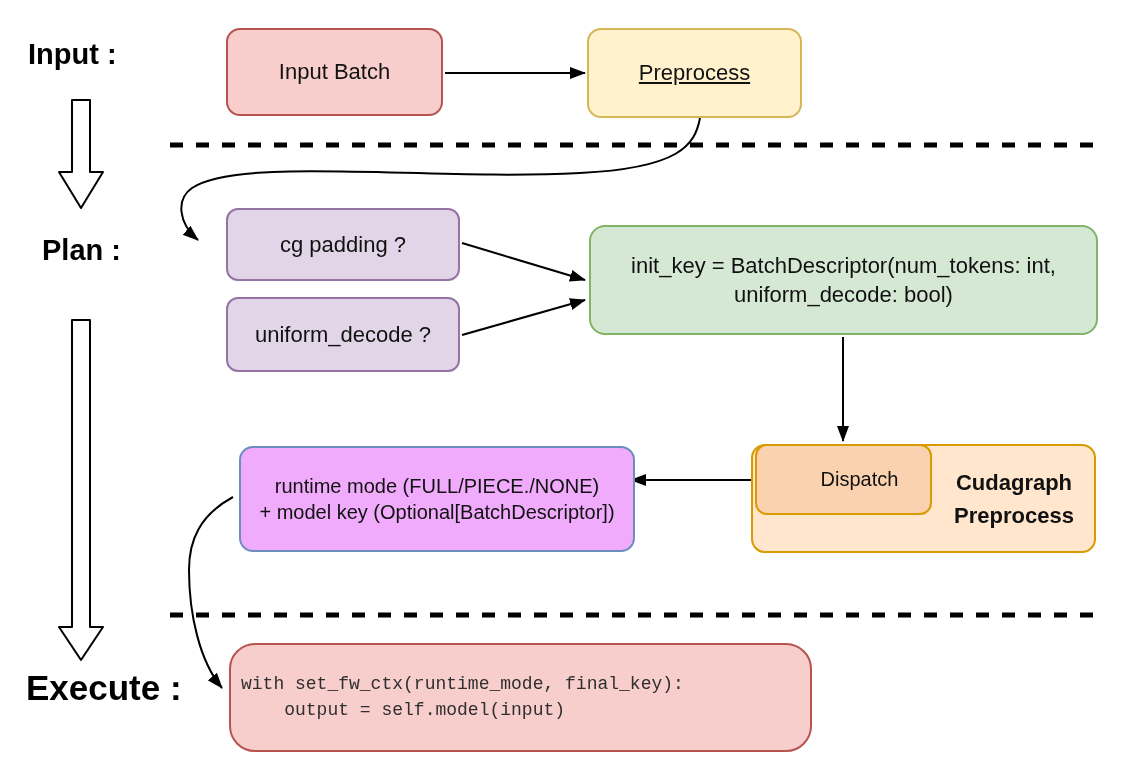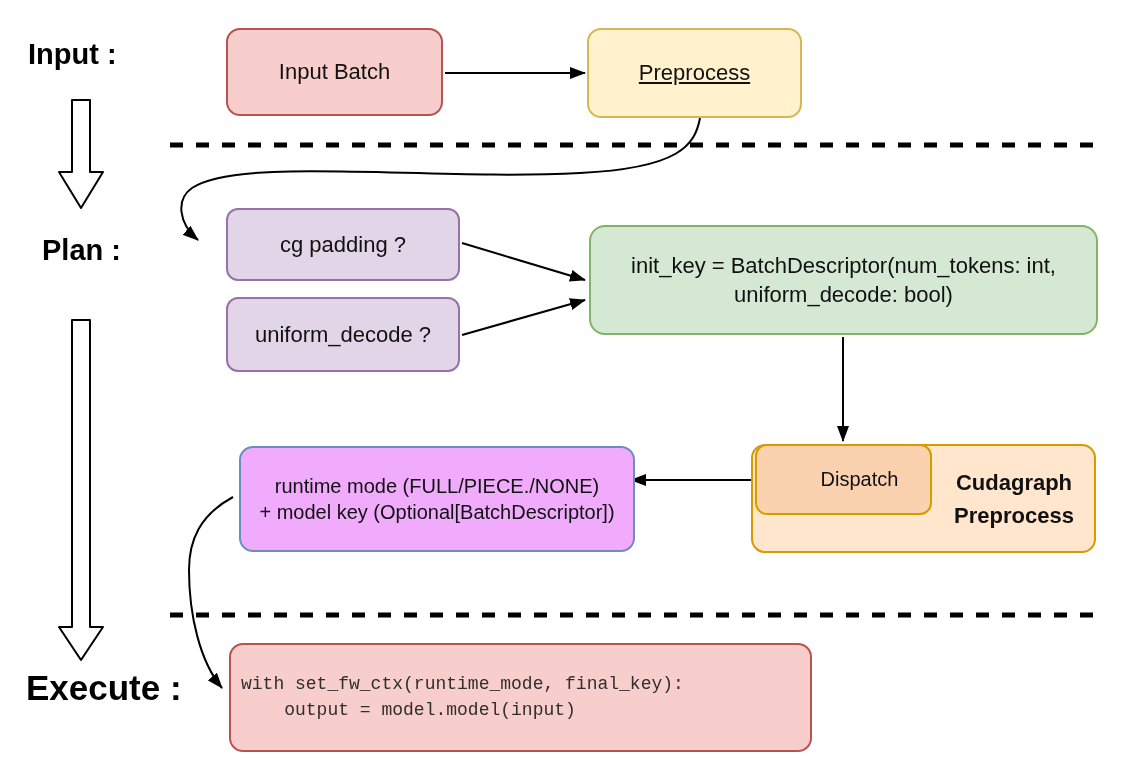--- a/index.html
+++ b/index.html
@@ -56,21 +56,21 @@
   #n-preprocess    { left:587px; top:28px;  width:215px; height:90px;  border-radius:14px; }
   #n-cg_padding    { left:226px; top:208px; width:234px; height:73px;  border-radius:12px; }
   #n-uniform_decode{ left:226px; top:297px; width:234px; height:75px;  border-radius:12px; }
   #n-init_key      { left:589px; top:225px; width:509px; height:110px; border-radius:16px; }
   #n-cudagraph     { left:751px; top:444px; width:345px; height:109px; border-radius:14px; }
   #n-dispatch      { left:755px; top:444px; width:177px; height:71px;  border-radius:12px;padding-left:32px; }
   #n-cudagraph-label { position:absolute; left:932px; top:444px; width:164px; height:109px;
                        z-index:3; display:flex; flex-direction:column; align-items:center;
                        justify-content:center; text-align:center; font-size:22px; color:#111; line-height:1.5;font-weight:bold; }
   #n-runtime       { left:231px; top:446px; width:396px; height:106px; border-radius:14px; }
-  #n-execute_code  { left:229px; top:643px; width:583px; height:109px; border-radius:14px; }
+  #n-execute_code  { left:229px; top:643px; width:583px; height:109px; border-radius:26px; }
   #lbl-input   { left:28px; top:38px;  }
   #lbl-plan    { left:42px; top:234px; }
   #lbl-execute { left:26px; top:668px; font-size:35px; }
 </style>
 </head>
 <body>
 
 <div id="canvas">
 
   <svg id="wires" viewBox="0 0 1142 770" xmlns="http://www.w3.org/2000/svg">
@@ -131,16 +131,16 @@
     <span>Preprocess</span>
   </div>
 
   <div class="node t20 two-line" id="n-runtime" style="background-color: #f0abfc; border-color: rgb(108, 142, 191); margin-left: 8px;">
     <span>runtime mode (FULL/PIECE./NONE)</span>
     <span>+ model key (Optional[BatchDescriptor])</span>
   </div>
 
   <div class="node code-node two-line" id="n-execute_code" style="background-color: rgb(248, 206, 204); border-color: rgb(184, 84, 80);">
     <span>with set_fw_ctx(runtime_mode, final_key):</span>
-    <span>    output = model.model(input)</span>
+    <span>    output = self.model(input)</span>
   </div>
 
 </div>
 
 </body></html>

